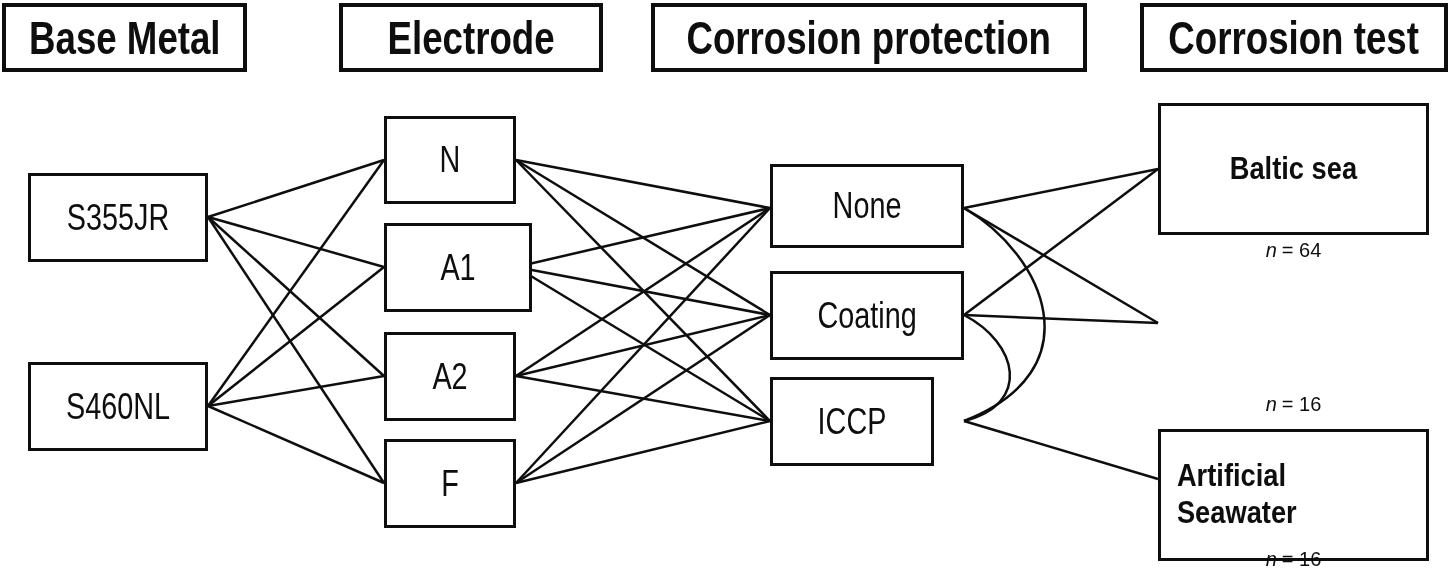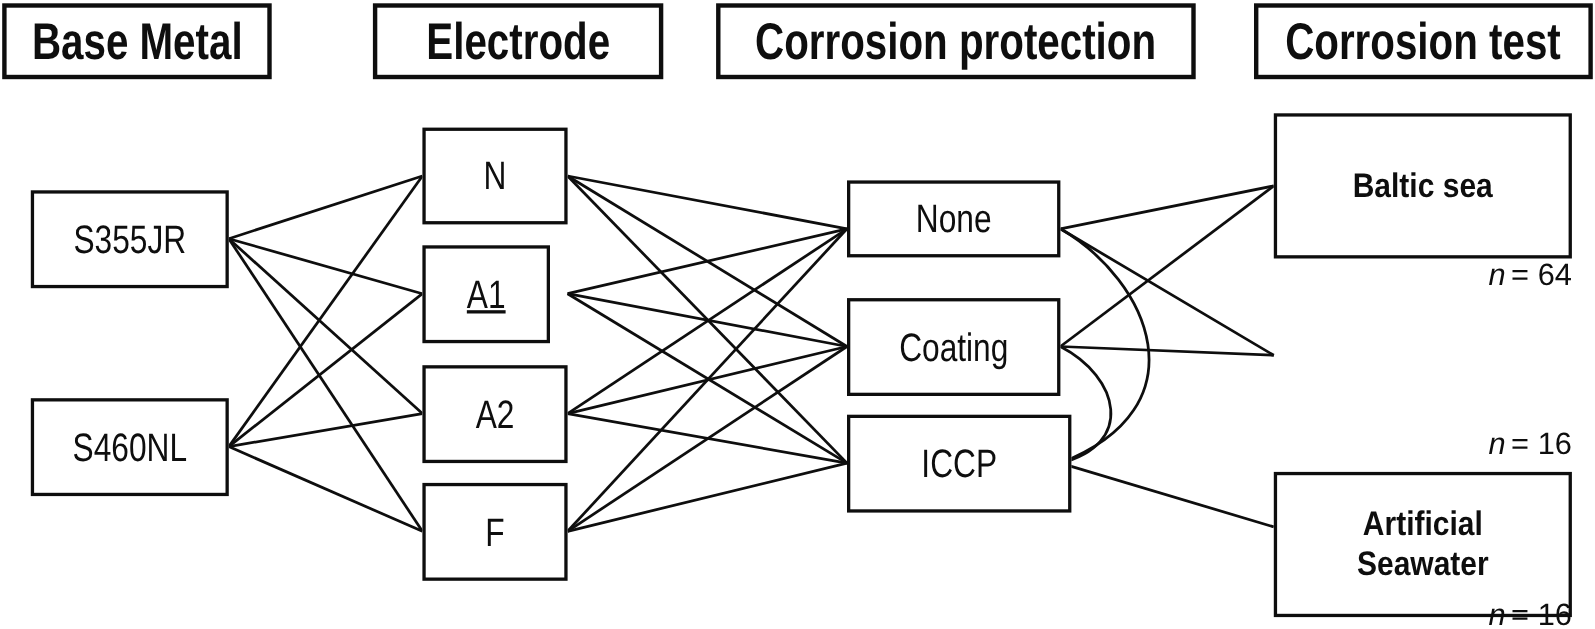--- a/index.html
+++ b/index.html
@@ -4,53 +4,53 @@
 <style>
   html,body{margin:0;padding:0;background:#ffffff;}
   .stage{
     position:relative;width:1450px;height:572px;background:#ffffff;overflow:hidden;
     font-family:"Liberation Sans",sans-serif;color:#0e0e0e;
   }
   .edges{position:absolute;left:0;top:0;width:1450px;height:572px;}
   .edges path{stroke:#0e0e0e;stroke-width:2.5;fill:none;}
   .box{
     position:absolute;box-sizing:border-box;background:#ffffff;
-    display:flex;align-items:center;justify-content:center;text-align:center;
+    display:flex;align-items:center;justify-content:center;
   }
   .hdr{border:4px solid #0e0e0e;font-weight:bold;font-size:47px;}
   .hdr > span{display:inline-block;transform:scaleX(0.78);white-space:nowrap;}
   .node{border:3px solid #0e0e0e;font-size:36px;}
   .node > span{display:inline-block;transform:scaleX(0.80);white-space:nowrap;}
   .test{border:3px solid #0e0e0e;font-size:31px;line-height:1.18;font-weight:bold;}
   .test > span{display:inline-block;transform:scaleX(0.88);}
   .nlabel{
-    position:absolute;left:1158px;width:271px;text-align:right;
-    font-size:28px;line-height:24px;
+    position:absolute;left:1158px;width:271px;text-align:center;
+    font-size:20px;line-height:24px;
   }
   .nlabel i{font-style:italic;}
   .nlabel span{font-style:normal;margin-left:5px;}
 
   
   #h-base{left:2px;top:3px;width:245px;height:69px;}
   #h-electrode{left:339px;top:3px;width:264px;height:69px;}
   #h-protection{left:651px;top:3px;width:436px;height:69px;}
   #h-test{left:1140px;top:3px;width:308px;height:69px;}
 
   
   #b-s355jr{left:28px;top:173px;width:180px;height:89px;}
   #b-s460nl{left:28px;top:362px;width:180px;height:89px;}
   
   #b-n{left:384px;top:116px;width:132px;height:88px;}
-  #b-a1{left:384px;top:223px;width:116px;height:89px;text-decoration:underline;}
+  #b-a1{left:384px;top:223px;width:148px;height:89px;}
   #b-a2{left:384px;top:332px;width:132px;height:89px;}
   #b-f{left:384px;top:439px;width:132px;height:89px;}
   
-  #b-none{left:770px;top:164px;width:194px;height:70px;}
+  #b-none{left:770px;top:164px;width:194px;height:84px;}
   #b-coating{left:770px;top:271px;width:194px;height:89px;}
-  #b-iccp{left:770px;top:377px;width:204px;height:89px;}
+  #b-iccp{left:770px;top:377px;width:164px;height:89px;}
   
   #b-baltic{left:1158px;top:103px;width:271px;height:132px;}
   #b-salt{left:1158px;top:257px;width:271px;height:132px;}
   #b-art{left:1158px;top:413px;width:271px;height:132px;margin-top:16px;}
   #n-baltic{top:238px;}
   #n-salt{top:392px;}
   #n-art{top:547px;}
 </style>
 </head>
 <body>

